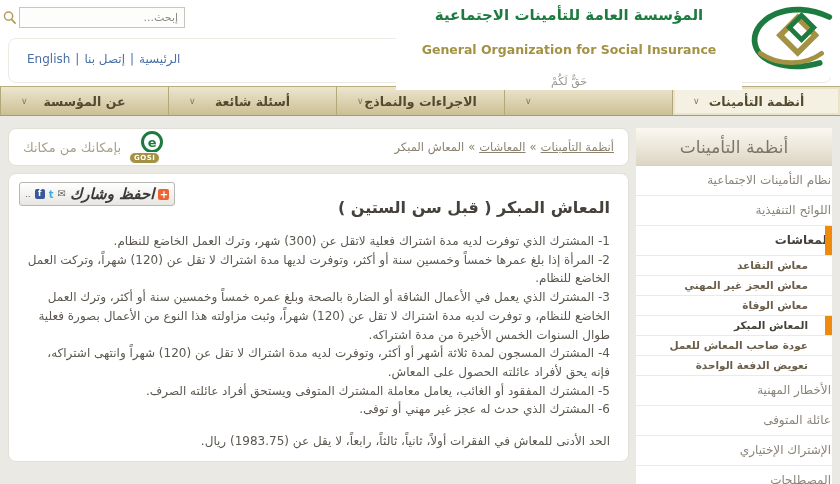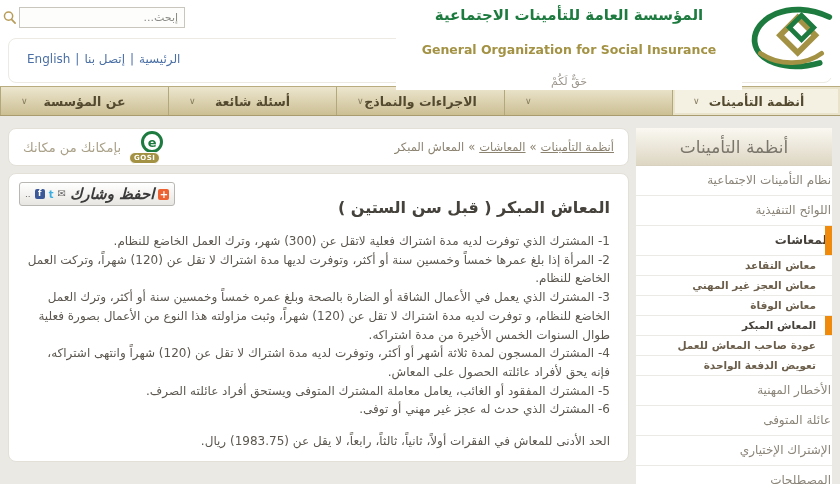--- a/index.html
+++ b/index.html
@@ -114,21 +114,21 @@
   .sidebar-header {
     height: 38px; background: linear-gradient(#faf8f1, #ddd6c3);
     display: flex; align-items: center; justify-content: center;
     color: #7b766b; font-size: 17px; border-bottom: 1px solid #d8d1bf; direction: rtl;
   }
   .side-item {
     position: relative; direction: rtl; text-align: right;
     padding: 6px 1px; font-size: 12px; line-height: 17px; color: #8a8478;
     border-bottom: 1px solid #eceae4; cursor: pointer;
   }
-  .side-item.sub { padding: 2px 16px; font-size: 10.5px; line-height: 15px; font-weight: bold; color: #6b5e4b; }
+  .side-item.sub { padding: 2px 24px; font-size: 10.5px; line-height: 15px; font-weight: bold; color: #6b5e4b; }
   .side-item.active { font-weight: bold; color: #45413a; }
   .marker { display: none; }
   .side-item.active .marker {
     display: block; position: absolute; right: 0; top: 0; bottom: 0;
     width: 7px; background: #ef8a0c;
   }
 </style>
 </head>
 <body>
 

